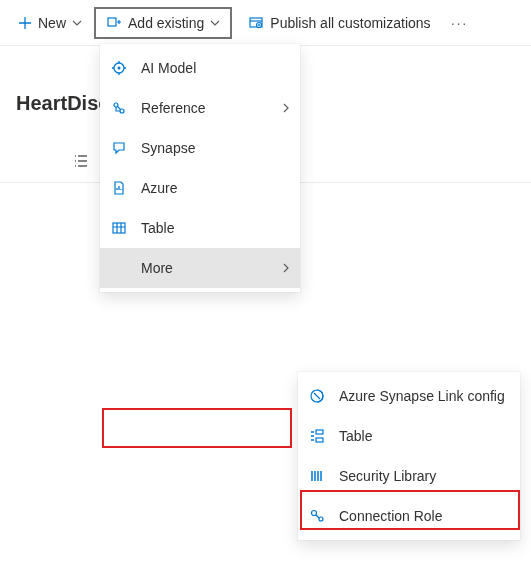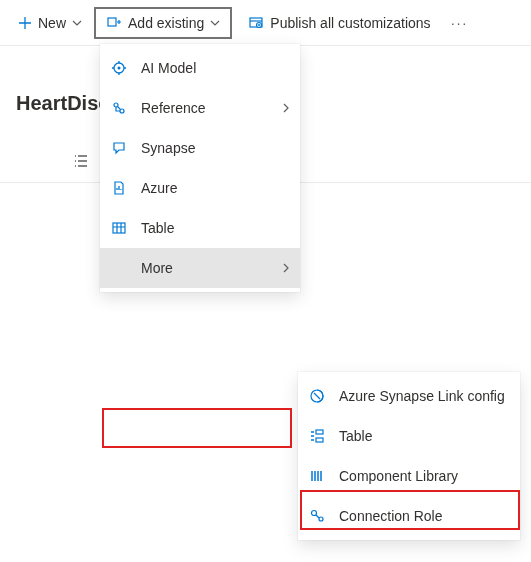--- a/index.html
+++ b/index.html
@@ -270,21 +270,21 @@
     </span>
     <span class="lbl">Table</span>
   </div>
 
   <div class="mi">
     <span class="ic">
       <svg width="16" height="16" viewBox="0 0 16 16">
           <path d="M3 13V3M6 13V3M9 13V3M12 13V3" stroke="#0078d4" stroke-width="1.5"></path>
         </svg>
     </span>
-    <span class="lbl">Component Library</span>
+    <span class="lbl">Security Library</span>
   </div>
 
 
   <div class="mi">
     <span class="ic">
       <svg width="16" height="16" viewBox="0 0 16 16">
           <circle cx="5" cy="5" r="2.5" fill="none" stroke="#0078d4" stroke-width="1.2"></circle>
           <circle cx="12" cy="11" r="2" fill="none" stroke="#0078d4" stroke-width="1.2"></circle>
           <path d="M7 7l3 3" stroke="#0078d4" stroke-width="1.2"></path>
         </svg>

